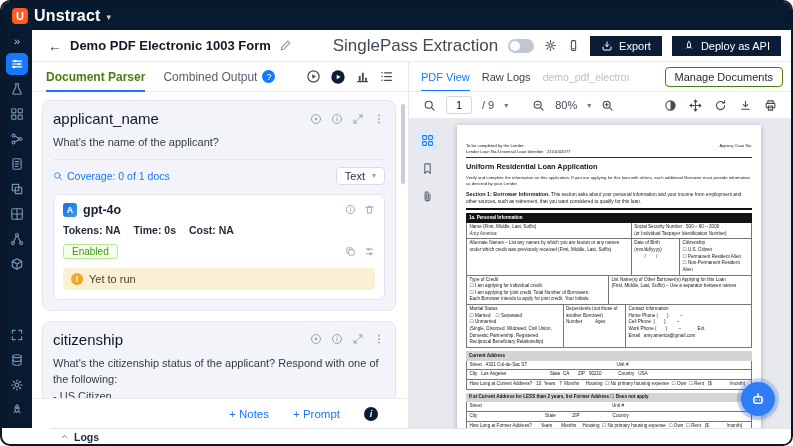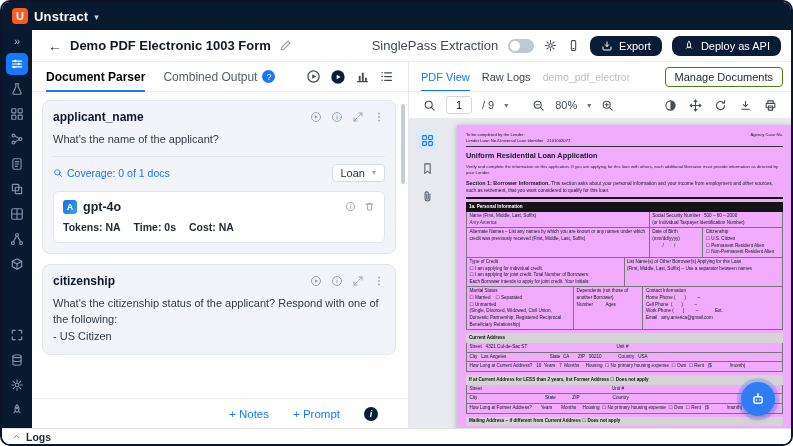--- a/index.html
+++ b/index.html
@@ -7,66 +7,66 @@
   body { font-family:"Liberation Sans","DejaVu Sans",sans-serif; background:#fff; }
   svg.i { fill:none; stroke:currentColor; stroke-width:2; stroke-linecap:round; stroke-linejoin:round; display:block; }
 
   .window { width:793px; height:446px; border:2px solid #0d1626; border-radius:10px; overflow:hidden;
             display:flex; flex-direction:column; background:#fff; }
 
   
   .topbar { height:28px; flex:0 0 28px; background:#081a30; display:flex; align-items:center; gap:6px; padding:0 10px; }
   .logo-sq { width:16px; height:16px; border-radius:4px; background:#ff5a1f; color:#fff; font-size:11px; font-weight:700;
              display:flex; align-items:center; justify-content:center; }
-  .brand { color:#fff; font-weight:700; font-size:13px; letter-spacing:.2px; }
+  .brand { color:#fff; font-weight:700; font-size:16px; letter-spacing:.2px; }
   .top-chev { color:#c6d2e2; font-size:9px; margin-top:2px; }
 
   
   .mid { flex:1; display:flex; min-height:0; }
   .sidebar { width:30px; flex:0 0 30px; background:#081a30; display:flex; flex-direction:column; align-items:center; padding:3px 0 6px; }
   .sb-expand { color:#b9c6d8; font-size:11px; line-height:1; padding:3px 0 4px; cursor:pointer; }
   .sb-btn { width:22px; height:22px; border-radius:5px; color:#7e92ae; display:flex; align-items:center; justify-content:center; margin:1.5px 0; cursor:pointer; }
   .sb-btn svg { width:14px; height:14px; }
   .sb-btn.active { background:#1677ff; color:#fff; }
   .sb-spacer { flex:1; }
 
   .main { flex:1; display:flex; flex-direction:column; min-width:0; }
 
   
   .hdr { height:32px; flex:0 0 32px; background:#fff; border-bottom:1px solid #ececec; display:flex; align-items:center; gap:8px; padding:0 10px 0 16px; }
   .back { font-size:14px; color:#333; cursor:pointer; }
   .pg-title { font-size:13px; font-weight:700; color:#101828; white-space:nowrap; }
   .hicon { color:#8a94a4; display:flex; align-items:center; cursor:pointer; }
   .hicon svg { width:13px; height:13px; }
   .hdr-right { margin-left:auto; display:flex; align-items:center; gap:10px; }
-  .sp-label { font-size:13px; color:#404a58; white-space:nowrap; }
+  .sp-label { font-size:17px; color:#404a58; white-space:nowrap; }
   .toggle { width:26px; height:14px; border-radius:7px; background:#bfc7d2; position:relative; cursor:pointer; }
   .toggle::after { content:""; position:absolute; left:2px; top:2px; width:10px; height:10px; border-radius:50%; background:#fff; }
-  .btn-dark { background:#0b1d36; color:#fff; border-radius:8px; font-size:11px; display:flex; align-items:center; gap:6px;
+  .btn-dark { background:#0b1d36; color:#fff; border-radius:0; font-size:11px; display:flex; align-items:center; gap:6px;
               padding:4px 11px; cursor:pointer; white-space:nowrap; }
   .btn-dark svg { width:12px; height:12px; }
 
   .content { flex:1; display:flex; min-height:0; }
 
   
   .lp { width:377px; flex:0 0 377px; border-right:1px solid #e7e7e7; display:flex; flex-direction:column; min-height:0; }
   .lp-tabs { height:30px; flex:0 0 30px; border-bottom:1px solid #ececec; display:flex; align-items:center; gap:18px; padding:0 14px; }
   .tab { font-size:12px; color:#55606e; height:100%; display:flex; align-items:center; gap:5px; position:relative; cursor:pointer; white-space:nowrap; }
-  .tab.active { color:#000000; font-weight:700; }
+  .tab.active { color:#4d7c0f; font-weight:700; }
   .tab.active::after { content:""; position:absolute; left:0; right:0; bottom:-1px; height:2px; background:#1677ff; }
   .qbadge { width:13px; height:13px; border-radius:50%; background:#1677ff; color:#fff; font-size:9px; display:flex; align-items:center; justify-content:center; }
   .lp-tab-icons { margin-left:auto; display:flex; gap:9px; align-items:center; color:#22304a; }
   .lp-tab-icons svg { width:15px; height:15px; }
 
   .lp-body { flex:1; overflow:hidden; padding:8px 12px 0 10px; position:relative; background:#fff; }
   .lp-scrollbar { position:absolute; right:3px; top:12px; width:4px; height:80px; border-radius:2px; background:#c6cdd7; }
 
   .pcard { background:#f2f4f9; border:1px solid #e1e6ee; border-radius:8px; padding:9px 10px 10px; margin-bottom:10px; }
   .pcard-hdr { display:flex; align-items:center; }
-  .pcard-title { font-size:12px; font-weight:700; color:#0f172a; }
+  .pcard-title { font-size:15px; font-weight:400; color:#0f172a; }
   .pcard-icons { margin-left:auto; display:flex; gap:9px; align-items:center; color:#98a4b5; }
   .pcard-icons svg { width:12px; height:12px; }
   .pcard-q { font-size:11px; color:#333b46; margin:7px 0 0; line-height:1.5; }
   .pcard-div { height:1px; background:#e2e6ee; margin:8px 0 0; }
   .cov-row { display:flex; align-items:center; margin-top:7px; }
   .cov { color:#1677ff; font-size:10.5px; display:flex; align-items:center; gap:4px; cursor:pointer; }
   .cov svg { width:10px; height:10px; }
   .select { margin-left:auto; background:#fff; border:1px solid #d7dde6; border-radius:4px; font-size:11px; color:#2c3440;
             padding:2px 8px; display:flex; align-items:center; gap:7px; cursor:pointer; }
   .select .chev { font-size:8px; color:#9aa4b2; }
@@ -114,22 +114,22 @@
   .tb-chev { font-size:8px; color:#6b7482; }
   .tb-right { margin-left:auto; display:flex; align-items:center; gap:12px; }
   .tbtn { display:flex; align-items:center; cursor:pointer; color:#424a56; }
 
   .pdf-area { flex:1; background:#e7e9ee; position:relative; overflow:hidden; min-height:0; }
   .side-tools { position:absolute; left:7px; top:10px; display:flex; flex-direction:column; gap:6px; z-index:3; }
   .st-btn { width:22px; height:22px; border-radius:4px; display:flex; align-items:center; justify-content:center; color:#5b6575; cursor:pointer; }
   .st-btn svg { width:13px; height:13px; }
   .st-btn.active { background:#dceafe; color:#1677ff; }
 
-  .pdf-page { position:absolute; left:48px; top:6px; width:335px; bottom:-6px; background:#f0abfc;
-              box-shadow:0 1px 5px rgba(0,0,0,.28); padding:7px 9px; overflow:hidden; z-index:1; }
+  .pdf-page { position:absolute; left:48px; top:6px; width:304px; bottom:-6px; background:#ffffff;
+              box-shadow:0 1px 5px rgba(0,0,0,.28); padding:18px 9px; overflow:hidden; z-index:1; }
   .f { font-size:4.6px; color:#15181c; line-height:1.45; }
   .f-hdr-row { display:flex; justify-content:space-between; border-bottom:1px solid #333; padding-bottom:2px; font-size:4.2px; white-space:pre-wrap; }
   .f-title { font-size:7.4px; font-weight:700; margin:4px 0 2px; }
   .f-intro { font-size:4.3px; color:#222; }
   .f-sec { margin-top:4px; border-bottom:2px solid #111; padding-bottom:2px; font-size:4.8px; }
   .f-sec b { font-size:5.4px; }
   .f-bar { background:#141414; color:#fff; font-weight:700; font-size:4.6px; padding:1.5px 3px; margin-top:3px; }
   .f-bar.gray { background:#d4d4d4; color:#111; }
   .f-grid { display:flex; border:1px solid #777; border-top:none; }
   .f-cell { padding:1px 2.5px; border-right:1px solid #777; white-space:pre-wrap; min-height:6px; }
@@ -137,21 +137,21 @@
   .w58{width:58%} .w42{width:42%} .w50{width:50%} .w34{width:34%} .w22{width:22%} .w44{width:44%}
   .w17{width:17%} .w25{width:25%} .w100{width:100%}
   .f-ital { font-style:italic; color:#333; }
 
   .chat-fab { position:absolute; right:16px; bottom:12px; width:34px; height:34px; border-radius:50%; background:#2f7cf6;
               display:flex; align-items:center; justify-content:center; box-shadow:0 0 0 4px rgba(47,124,246,.25), 0 2px 6px rgba(0,0,0,.25);
               cursor:pointer; z-index:4; color:#fff; }
   .chat-fab svg { width:18px; height:18px; }
 
   
-  .logsbar { height:16px; flex:0 0 16px; background:#fff; border-top:1px solid #e4e4e4; display:flex; align-items:center; gap:5px; padding:0 10px; }
+  .logsbar { height:16px; flex:0 0 16px; background:#fff; border-top:1px solid #e4e4e4; display:flex; align-items:center; gap:5px; padding:0 10px;margin-left:48px; }
   .logsbar svg { width:9px; height:9px; color:#555; }
   .logs-label { font-size:10.5px; color:#1f2937; font-weight:600; }
 </style>
 </head>
 <body>
 
 <div class="window">
 
   <div class="topbar">
     <div class="logo-sq">U</div>
@@ -387,21 +387,21 @@
               <div class="pcard-div"></div>
               <div class="cov-row">
                 <div class="cov">
                   <svg class="i" viewBox="0 0 24 24">
                       <circle cx="10.5" cy="10.5" r="6.5"></circle>
                       <line x1="15.5" y1="15.5" x2="20.5" y2="20.5"></line>
                     </svg>
                   <span>Coverage: 0 of 1 docs</span>
                 </div>
                 <div class="select">
-                  <span>Loan</span>
+                  <span>Text</span>
                   <span class="chev">▾</span>
                 </div>
               </div>
 
               <div class="llm-card">
                 <div class="llm-hdr">
                   <div class="llm-logo">A</div>
                   <div class="llm-name">gpt-4o</div>
                   <div class="llm-icons">
                     <span>
@@ -415,20 +415,43 @@
                         <svg class="i" viewBox="0 0 24 24">
                           <path d="M4 7h16M9 7V5h6v2M7 7l1 13h8l1-13"></path>
                         </svg>
                       </span>
                   </div>
                 </div>
                 <div class="llm-stats">
                   <span>Tokens: NA</span>
                   <span>Time: 0s</span>
                   <span>Cost: NA</span>
+                </div>
+                <div class="badge-row">
+                  <span class="badge-enabled">Enabled</span>
+                  <div class="badge-icons">
+                    <span>
+                        <svg class="i" viewBox="0 0 24 24">
+                          <rect x="8" y="8" width="12" height="12" rx="2"></rect>
+                          <path d="M16 8V6a2 2 0 00-2-2H6a2 2 0 00-2 2v8a2 2 0 002 2h2"></path>
+                        </svg>
+                      </span>
+                    <span>
+                        <svg class="i" viewBox="0 0 24 24">
+                          <line x1="5" y1="7" x2="19" y2="7"></line>
+                          <line x1="5" y1="17" x2="19" y2="17"></line>
+                          <circle cx="10" cy="7" r="2.2"></circle>
+                          <circle cx="14" cy="17" r="2.2"></circle>
+                        </svg>
+                      </span>
+                  </div>
+                </div>
+                <div class="warn">
+                  <span class="warn-ic"></span>
+                  <span class="warn-text">Yet to run</span>
                 </div>
               </div>
             </div>
 
             <div class="pcard">
               <div class="pcard-hdr">
                 <div class="pcard-title">citizenship</div>
                 <div class="pcard-icons">
                   <span>
                       <svg class="i" viewBox="0 0 24 24">

